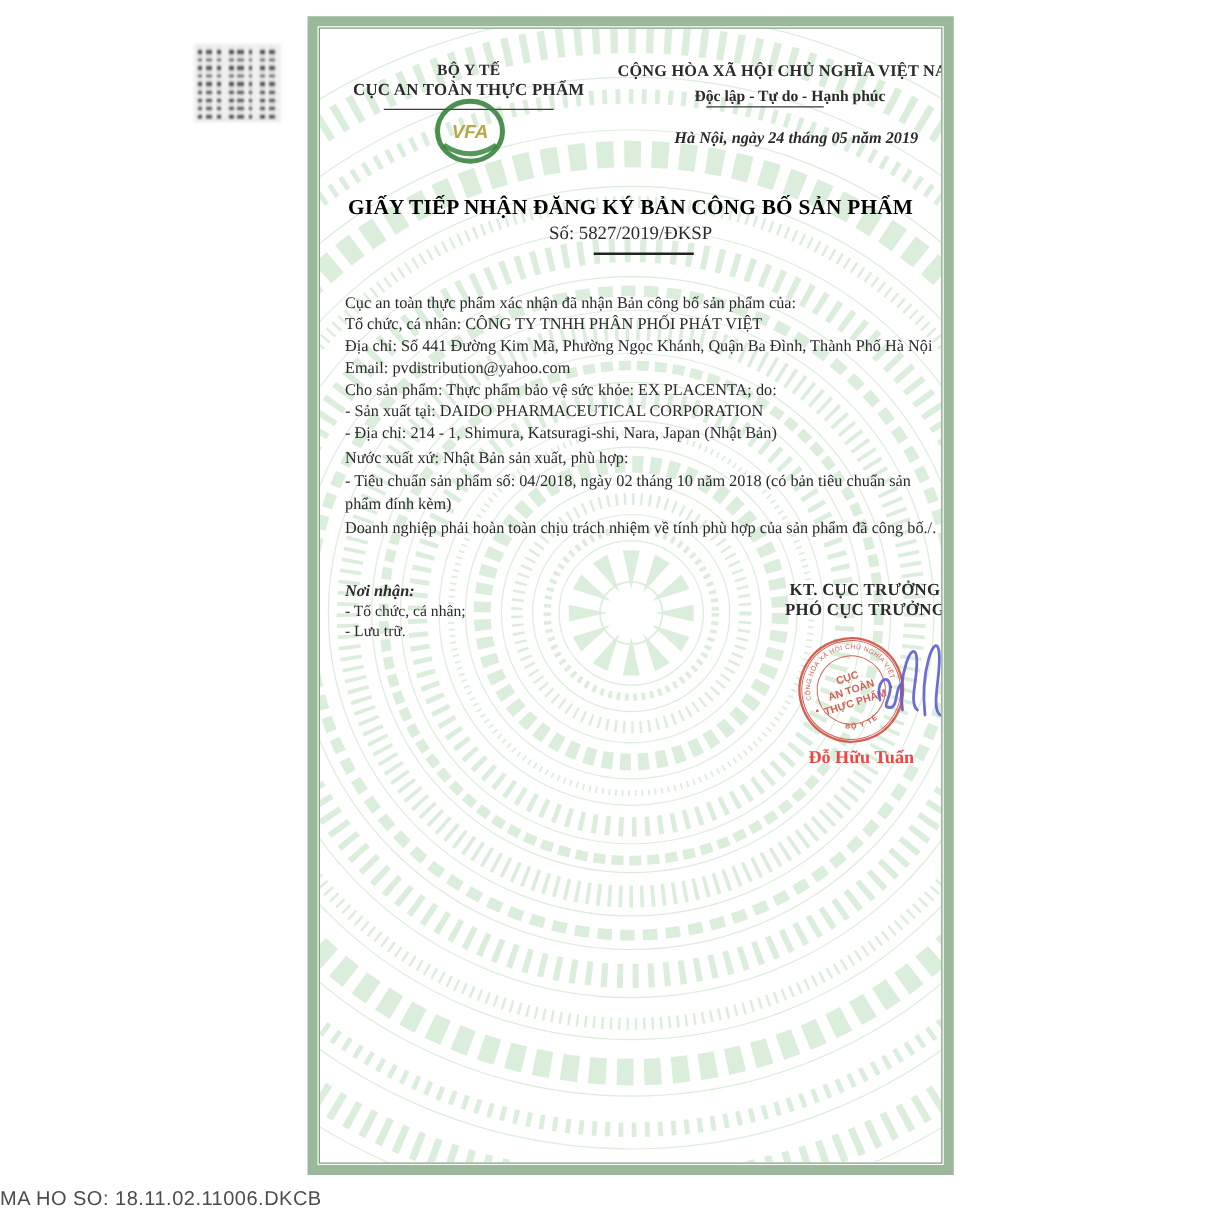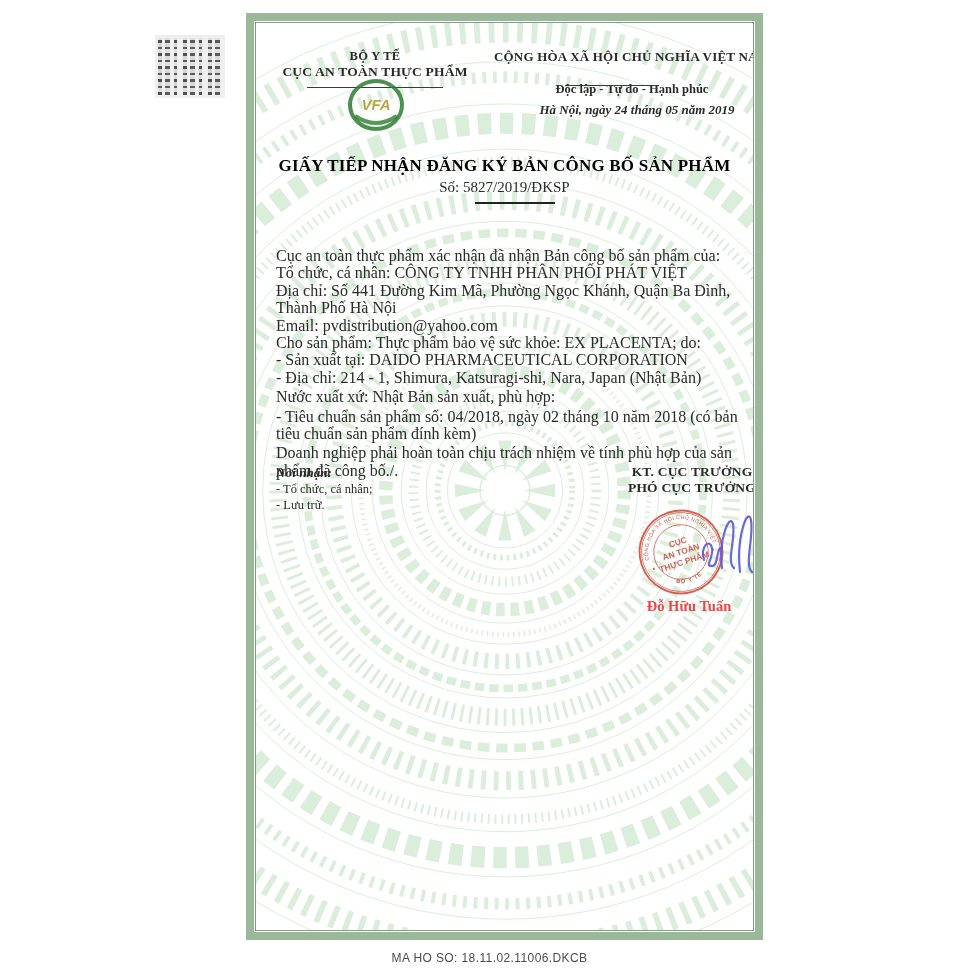--- a/index.html
+++ b/index.html
@@ -31,50 +31,50 @@
 
   
   .hdr-left { position:absolute; left:14px; top:26px; width:210px; text-align:center; }
   .hdr-left .l1 { font-weight:bold; font-size:12.5px; letter-spacing:.3px; }
   .hdr-left .l2 { font-weight:bold; font-size:13.5px; letter-spacing:.2px; }
   .hdr-rule-left { position:absolute; left:51px; top:64px; width:136px; border-top:1.5px solid #3a3a3a; }
   .logo { position:absolute; left:89px; top:55px; width:62px; height:56px; }
 
   .hdr-right { position:absolute; left:226px; top:26px; width:300px; text-align:center; }
   .hdr-right .l1 { font-weight:bold; font-size:13px; letter-spacing:.2px; white-space:nowrap; }
-  .hdr-right .l2 { font-weight:bold; font-size:12.5px; margin-top:17px;text-align:center; }
+  .hdr-right .l2 { font-weight:bold; font-size:12.5px; margin-top:5px;text-align:center; }
   .hdr-rule-right { position:absolute; left:309px; top:62px; width:94px; border-top:1.5px solid #3a3a3a; }
   .date-line { position:absolute; left:226px; top:79px; width:310px; text-align:center;
                font-style:italic; font-weight:bold; font-size:13px; }
 
   
   .title { position:absolute; left:0; top:133px; width:100%; text-align:center;
            font-weight:bold; font-size:17px; letter-spacing:.2px; color:#000000; }
   .doc-number { position:absolute; left:0; top:156px; width:100%; text-align:center; font-size:15px; }
   .title-rule { position:absolute; left:219px; top:179px; width:80px; border-top:2.5px solid #222; }
 
   
-  .body { position:absolute; left:20px; top:224px; width:480px; font-size:16px; line-height:17.4px; }
+  .body { position:absolute; left:20px; top:210px; width:480px; font-size:13px; line-height:17.4px; }
   .body .line { position:relative; }
   .fax { position:absolute; left:161px; top:0; }
   .mt2 { margin-top:2px; }
 
   
   .recipients { position:absolute; left:20px; top:442px; font-size:12.5px; line-height:16px; }
   .recipients .lbl { font-weight:bold; font-style:italic; font-size:13px; }
   .sig-title { position:absolute; left:330px; top:441px; width:212px; text-align:center;
                font-weight:bold; font-size:13.5px; line-height:15.5px; letter-spacing:.2px; }
   .seal { position:absolute; left:378px; top:482px; width:94px; height:94px; opacity:.88; }
   .signature { position:absolute; left:440px; top:473px; width:90px; height:100px; }
   .signer { position:absolute; left:343px; top:575px; width:180px; text-align:center;
             font-weight:bold; font-size:14.5px; color:#ef4444; }
 
   
-  .footer { position:absolute; left:0; top:951px; width:979px; text-align:center;
-            font-family:"Liberation Sans", sans-serif; font-size:12px; letter-spacing:.4px; color:#4c4c4c; }
+  .footer { position:absolute; left:0; top:951px; width:979px; text-align:left;
+            font-family:"Liberation Sans", sans-serif; font-size:16px; letter-spacing:.4px; color:#4c4c4c; }
 </style>
 </head>
 <body>
 
 <div class="page">
 
   <div class="qr"></div>
 
   <div class="cert">
     <div class="cert-inner">

